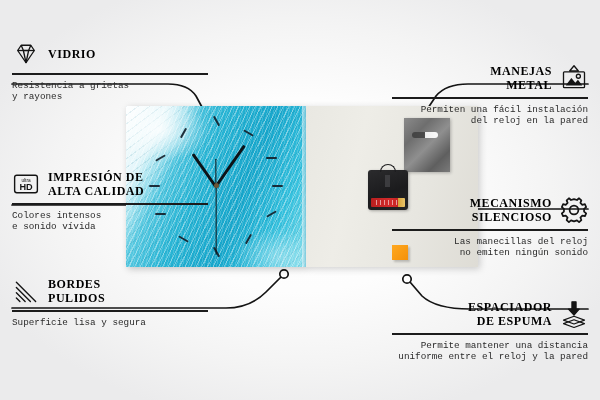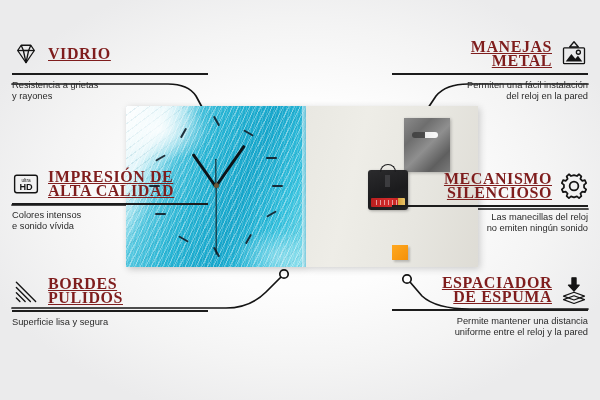--- a/index.html
+++ b/index.html
@@ -64,29 +64,29 @@
     background:linear-gradient(90deg,#b81f1f 0%,#d32b2b 55%,#c62424 78%,#d8a23a 80%,#e8c46a 100%);
     border-radius:1px; }
   .batt::after { content:""; position:absolute; inset:2px 5px; 
     background:repeating-linear-gradient(90deg, rgba(255,255,255,.55) 0 1px, rgba(255,255,255,0) 1px 4px); }
   .foam { position:absolute; left:86px; top:139px; width:16px; height:15px;
     background:linear-gradient(135deg,#ffa81f,#f4910b); box-shadow:1.5px 1.5px 2px rgba(0,0,0,.2); }
 
   
   .callout { position:absolute; width:196px; }
   .callout.left { text-align:left; }
-  .callout.right { text-align:right; }
+  .callout.right { text-align:right;margin-top:24px; }
   .head { display:flex; align-items:center; gap:8px; }
   .callout.right .head { justify-content:flex-end; }
-  .title { font-size:16px; line-height:14px; font-weight:700; color:#7f1d1d;
-    letter-spacing:.55px; font-family:"Liberation Serif", serif;text-decoration:underline; }
+  .title { font-size:12px; line-height:14px; font-weight:700; color:#000000;
+    letter-spacing:.55px; font-family:"Liberation Serif", serif; }
   .title .l2 { display:block; }
   .rule { height:1.6px; background:#1c1c1c; margin-top:5px; }
   .desc { font-size:9.3px; line-height:11.5px; color:#2a2a2a; margin-top:5px;
-    font-family:Liberation Sans, sans-serif; }
+    font-family:Liberation Mono, monospace; }
   .ico { width:28px; height:28px; flex:0 0 28px; display:block; }
 
   svg.wires { position:absolute; inset:0; width:600px; height:400px; pointer-events:none; }
 </style>
 </head>
 <body>
 
 <div id="stage">
 
   <svg class="wires" viewBox="0 0 600 400">

